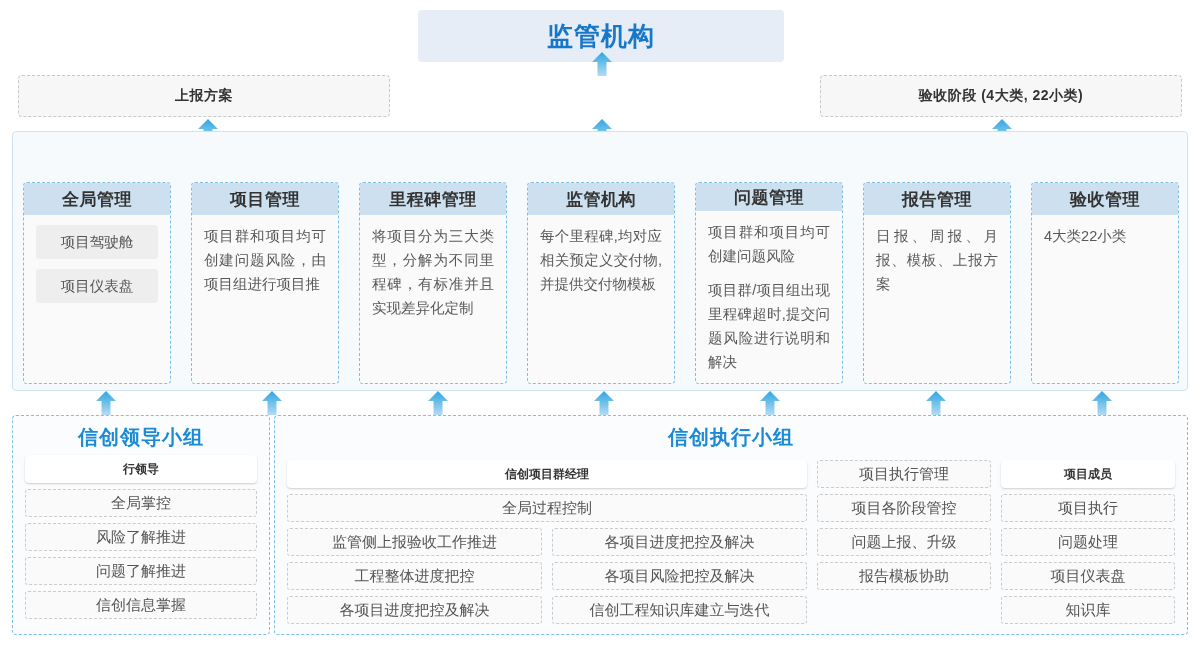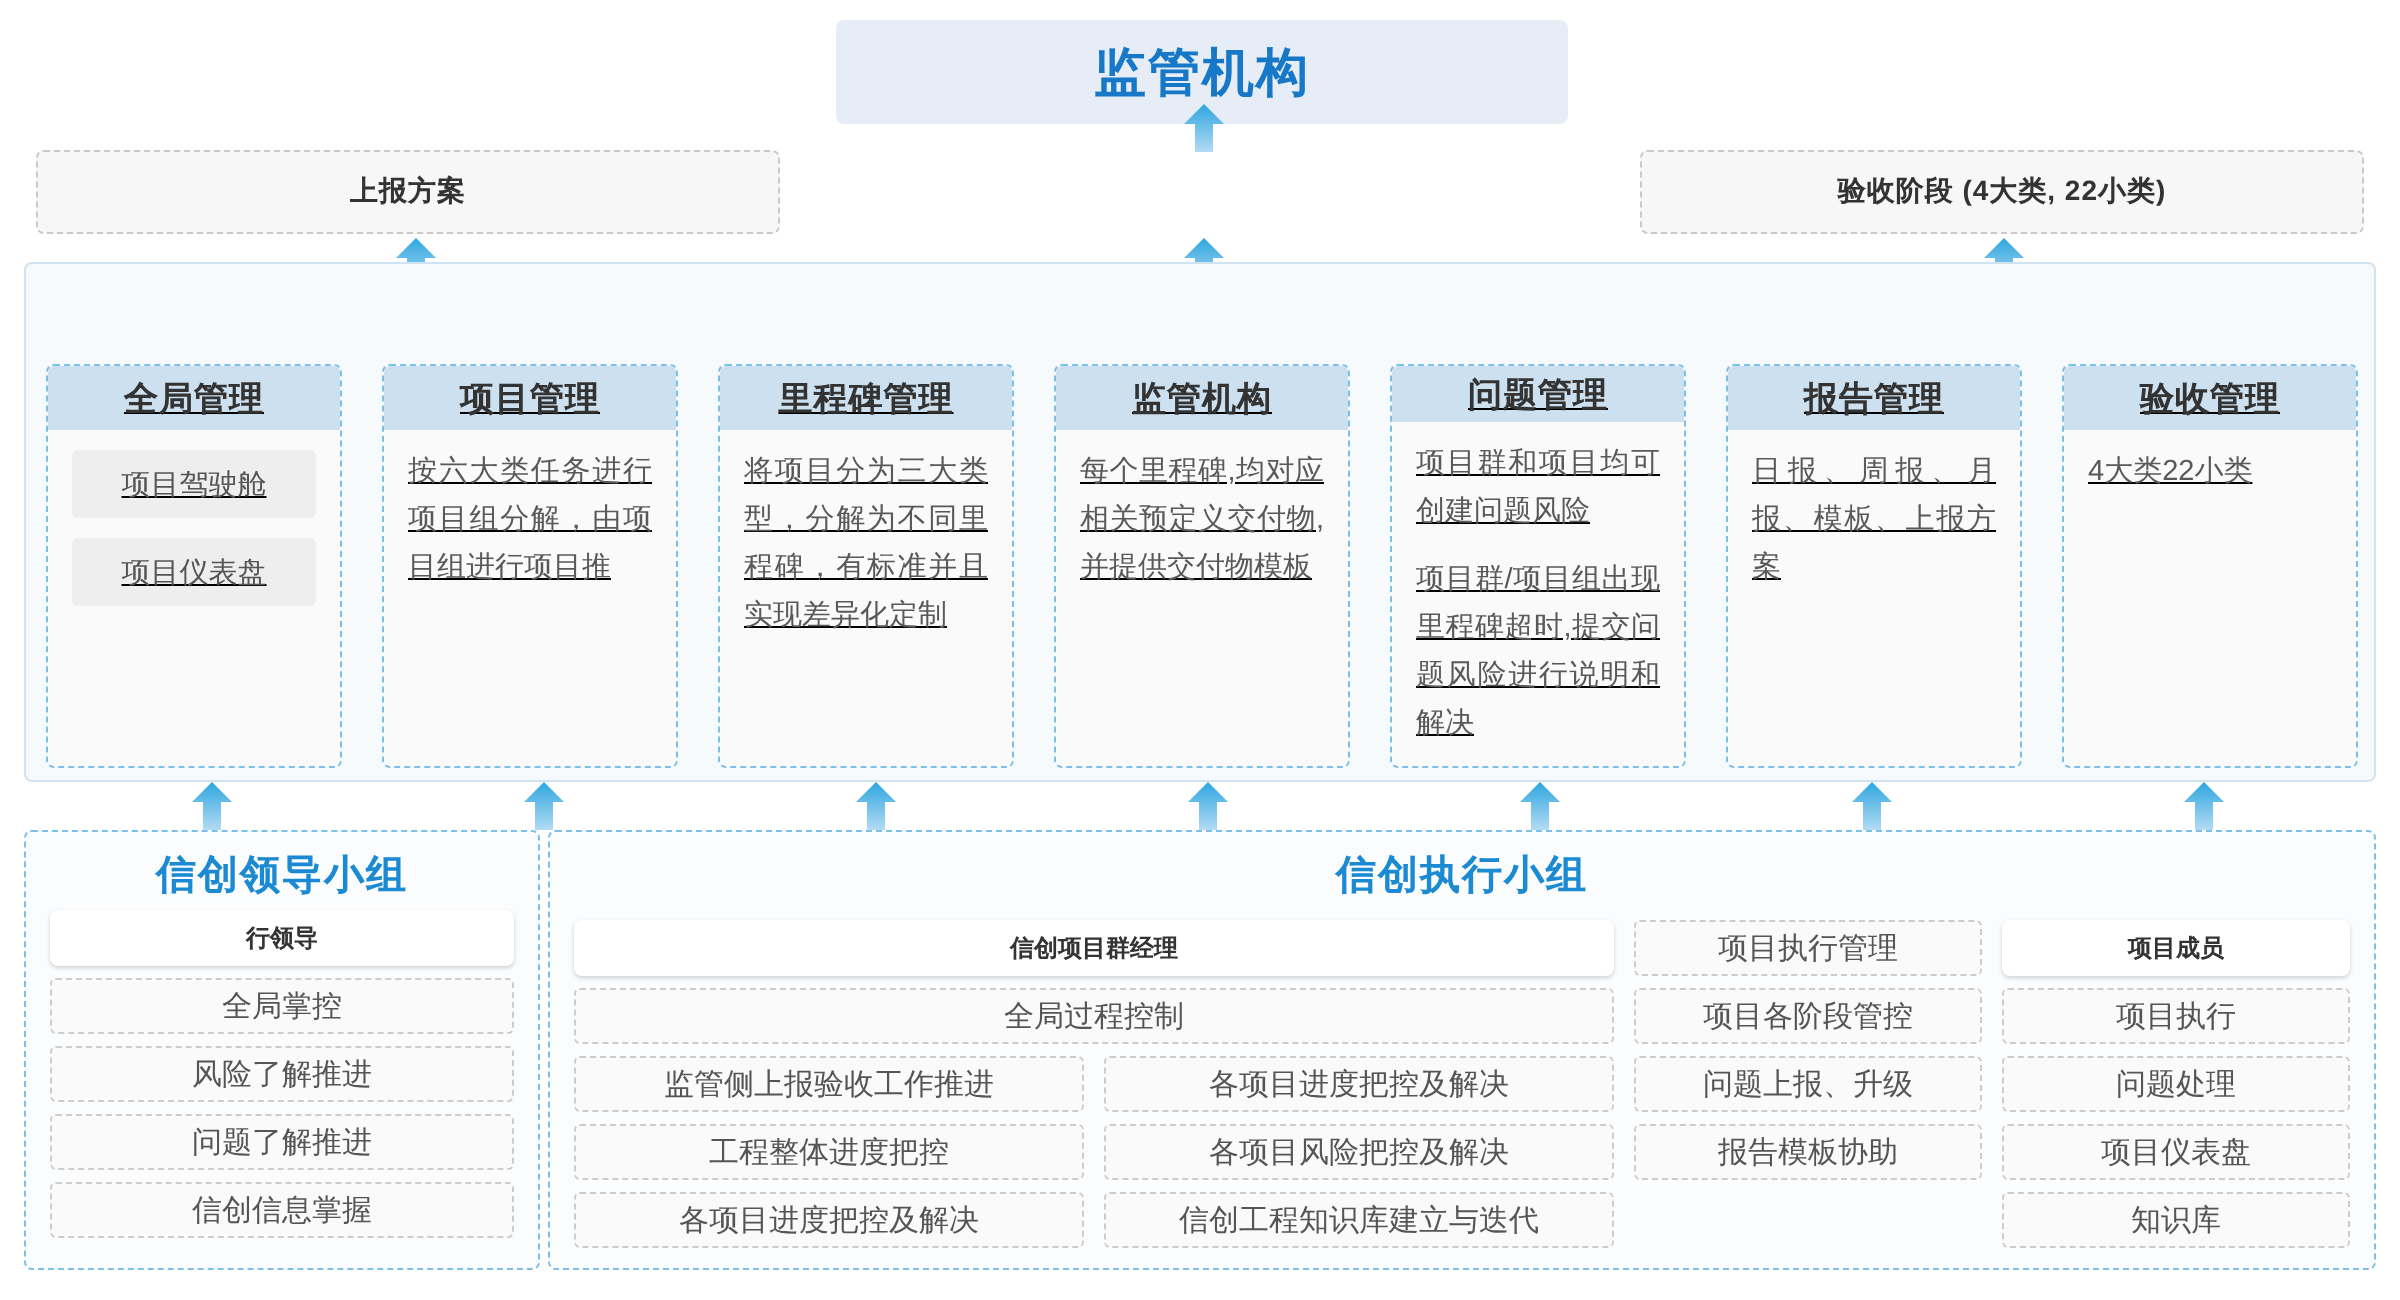--- a/index.html
+++ b/index.html
@@ -115,21 +115,20 @@
   }
 
   .cols {
     position: absolute;
     left: 10px;
     top: 50px;
     width: 1156px;
     height: 202px;
     display: flex;
     gap: 20px;
-    text-decoration: underline;
   }
   .col {
     flex: 1 1 0;
     border: 1px dashed #7cc0e8;
     border-radius: 4px;
     background: #fafafa;
     display: flex;
     flex-direction: column;
     overflow: hidden;
   }
@@ -322,21 +321,21 @@
         <div class="col-head">全局管理</div>
         <div class="col-body">
           <div class="pill">项目驾驶舱</div>
           <div class="pill">项目仪表盘</div>
         </div>
       </div>
 
       <div class="col">
         <div class="col-head">项目管理</div>
         <div class="col-body">
-          <p>按六大类任务进行项目组分解，由项目组进行项目推</p>
+          <p>项目群和项目均可创建问题风险，由项目组进行项目推</p>
         </div>
       </div>
 
       <div class="col">
         <div class="col-head">里程碑管理</div>
         <div class="col-body">
           <p>将项目分为三大类型，分解为不同里程碑，有标准并且实现差异化定制</p>
         </div>
       </div>
 

